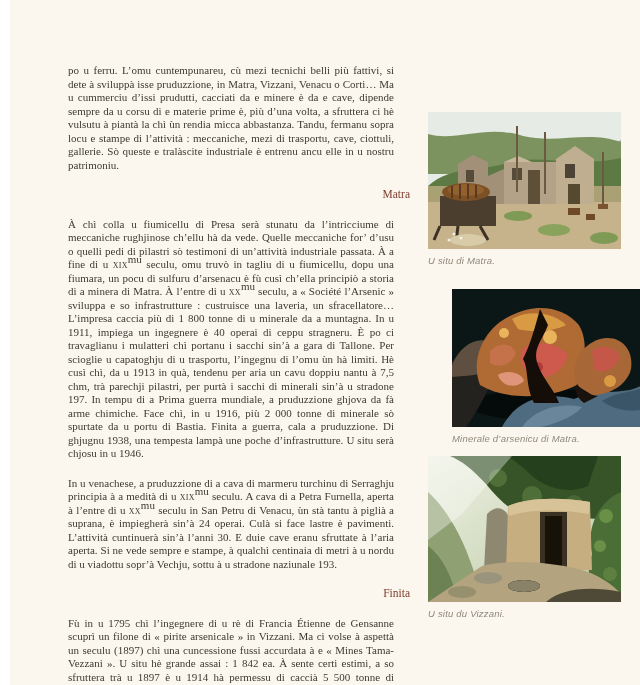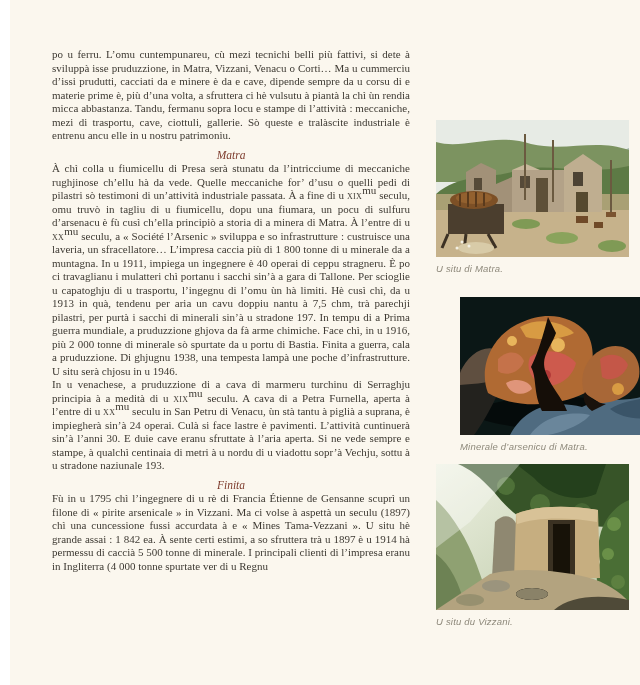--- a/index.html
+++ b/index.html
@@ -24,38 +24,37 @@
     position: absolute;
     left: 52px;
     top: 48px;
     width: 358px;
     color: #3e3a33;
     font-size: 11px;
     line-height: 13.5px;
     text-align: justify;
   }
 
-  .body-p { margin: 0; }
+  .body-p { margin: 16px; }
 
   .section-head {
     margin: 6px 0 0 0;
     font-size: 11.5px;
     line-height: 13.5px;
     font-weight: normal;
-    font-style: italic;
     color: #7d3b2c;
-    text-align: center;
+    text-align: right;
   }
 
   .sc { font-variant: small-caps; letter-spacing: 0.3px; }
   .sup { vertical-align: super; font-size: 11px; line-height: 0; }
 
   figure.photo-fig {
     position: absolute;
-    margin: 12px;
+    margin: 4px;
     width: 179px;
   }
   #fig-matra-site    { left: 424px; top: 108px; }
   #fig-mineral       { left: 424px; top: 285px; padding-left: 24px; }
   #fig-vizzani-site  { left: 424px; top: 452px; }
 
   .photo-frame {
     width: 193px;
     display: block;
     overflow: hidden;

